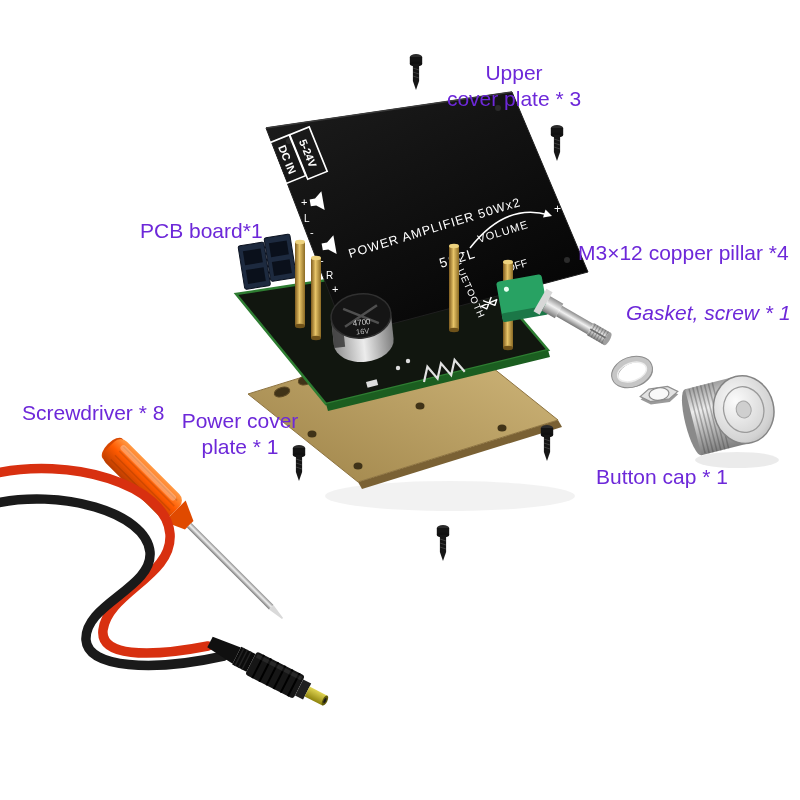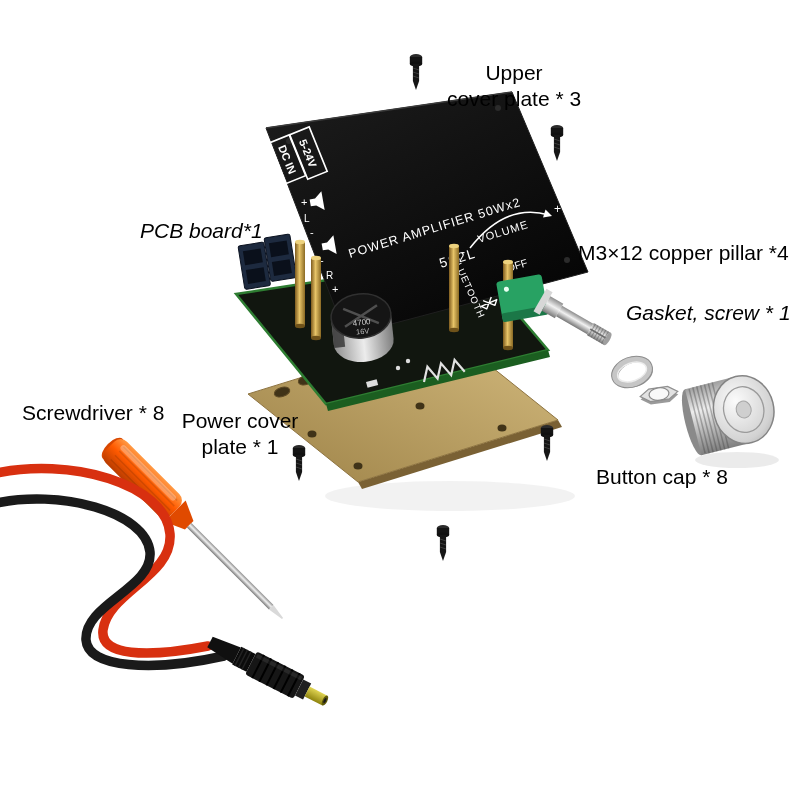--- a/index.html
+++ b/index.html
@@ -1,20 +1,20 @@
 <!DOCTYPE html>
 <html><head>
 <meta charset="utf-8">
 <style>
   *{margin:0;padding:0;box-sizing:border-box}
   html,body{width:800px;height:800px;background:#ffffff;overflow:hidden;
     font-family:"Liberation Sans",sans-serif}
   .stage{position:absolute;left:0;top:0;width:800px;height:800px}
   svg.art{position:absolute;left:0;top:0}
-  .lbl{position:absolute;color:#000000;font-size:21px;line-height:26px;white-space:nowrap}
+  .lbl{position:absolute;color:#6d28d9;font-size:21px;line-height:26px;white-space:nowrap}
   .lbl.two{text-align:center;white-space:normal}
   svg text{font-family:"Liberation Sans",sans-serif}
   .ct{fill:#ffffff}
   .b{font-weight:bold}
 </style>
 </head>
 <body>
 
 <div class="stage">
 
@@ -261,23 +261,23 @@
       <ellipse cx="129" cy="0" rx="2.4" ry="5.5" fill="#5f590a"></ellipse>
       <ellipse cx="129" cy="0" rx="1.2" ry="2.8" fill="#1a1a1a"></ellipse>
     </g>
   </g>
 </svg>
 
 <div class="lbl two" style="left:429px;top:60px;width:170px;">
   <div>Upper</div>
   <div>cover plate * 3</div>
 </div>
-<div class="lbl" style="left:140px;top:218px;font-style:italic;">PCB board*1</div>
+<div class="lbl" style="left:140px;top:218px;">PCB board*1</div>
 <div class="lbl" style="left:578px;top:240px;">M3×12 copper pillar *4</div>
 <div class="lbl" style="left:626px;top:300px;font-style:italic;">Gasket, screw * 1</div>
-<div class="lbl" style="left:596px;top:464px;">Button cap * 8</div>
+<div class="lbl" style="left:596px;top:464px;">Button cap * 1</div>
 <div class="lbl" style="left:22px;top:400px;">Screwdriver * 8</div>
 <div class="lbl two" style="left:176px;top:408px;width:128px;">
   <div>Power cover</div>
   <div>plate * 1</div>
 </div>
 
 </div>
 
 </body></html>

